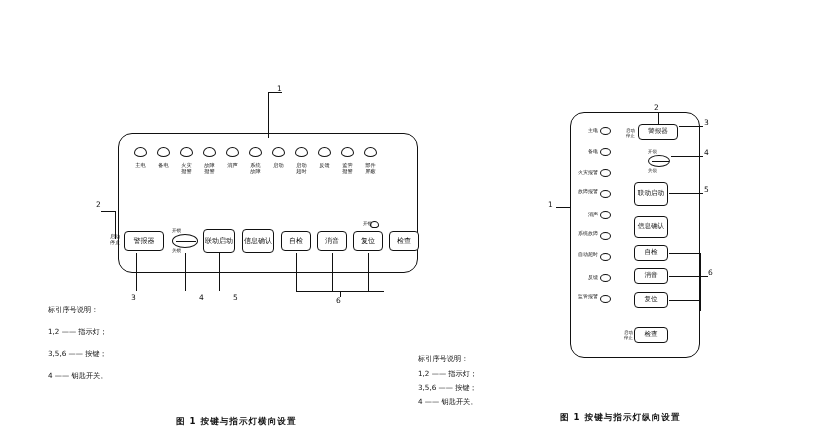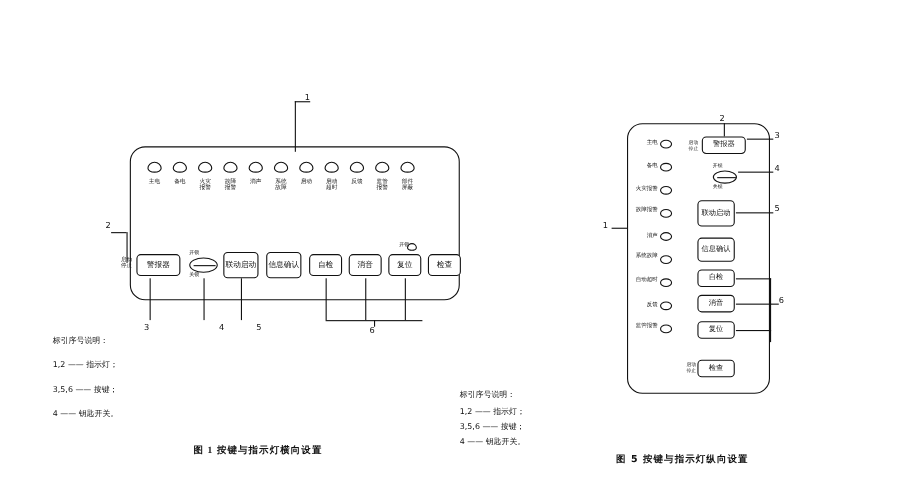--- a/index.html
+++ b/index.html
@@ -221,21 +221,21 @@
   <div class="ln ln-v abs" style="left:332px;top:253px;height:38px;"></div>
   <div class="ln ln-v abs" style="left:368px;top:253px;height:38px;"></div>
   <div class="ln ln-v abs" style="left:340px;top:291px;height:6px;"></div>
   <div class="callout" style="left:336px;top:296px;">6</div>
 
   <div class="legend" style="left:48px;top:303px;">标引序号说明：</div>
   <div class="legend" style="left:48px;top:325px;">1,2 —— 指示灯；</div>
   <div class="legend" style="left:48px;top:347px;">3,5,6 —— 按键；</div>
   <div class="legend" style="left:48px;top:369px;">4    —— 钥匙开关。</div>
 
-  <div class="figcap" style="left:176px;top:404px;font-family:Liberation Serif, serif;">图 1  按键与指示灯横向设置</div>
+  <div class="figcap" style="left:176px;top:416px;">图 1  按键与指示灯横向设置</div>
 
   <div class="panel" id="fig2-panel"></div>
 
   <div class="v-lamp" style="left:600px;top:127px;"></div>
   <div class="v-lamp" style="left:600px;top:148px;"></div>
   <div class="v-lamp" style="left:600px;top:169px;"></div>
   <div class="v-lamp" style="left:600px;top:190px;"></div>
   <div class="v-lamp" style="left:600px;top:211px;"></div>
   <div class="v-lamp" style="left:600px;top:232px;"></div>
   <div class="v-lamp" style="left:600px;top:253px;"></div>
@@ -301,15 +301,15 @@
   <div class="ln ln-h abs" style="left:669px;top:276px;width:32px;"></div>
   <div class="ln ln-h abs" style="left:669px;top:300px;width:32px;"></div>
   <div class="ln ln-h abs" style="left:700px;top:276px;width:8px;"></div>
   <div class="callout" style="left:708px;top:268px;">6</div>
 
   <div class="legend" style="left:418px;top:352px;">标引序号说明：</div>
   <div class="legend" style="left:418px;top:367px;">1,2  —— 指示灯；</div>
   <div class="legend" style="left:418px;top:381px;">3,5,6 —— 按键；</div>
   <div class="legend" style="left:418px;top:395px;">4    —— 钥匙开关。</div>
 
-  <div class="figcap" style="left:560px;top:412px;">图 5  按键与指示灯纵向设置</div>
+  <div class="figcap" style="left:560px;top:412px;">图 1  按键与指示灯纵向设置</div>
 
 </div>
 
 </body></html>

